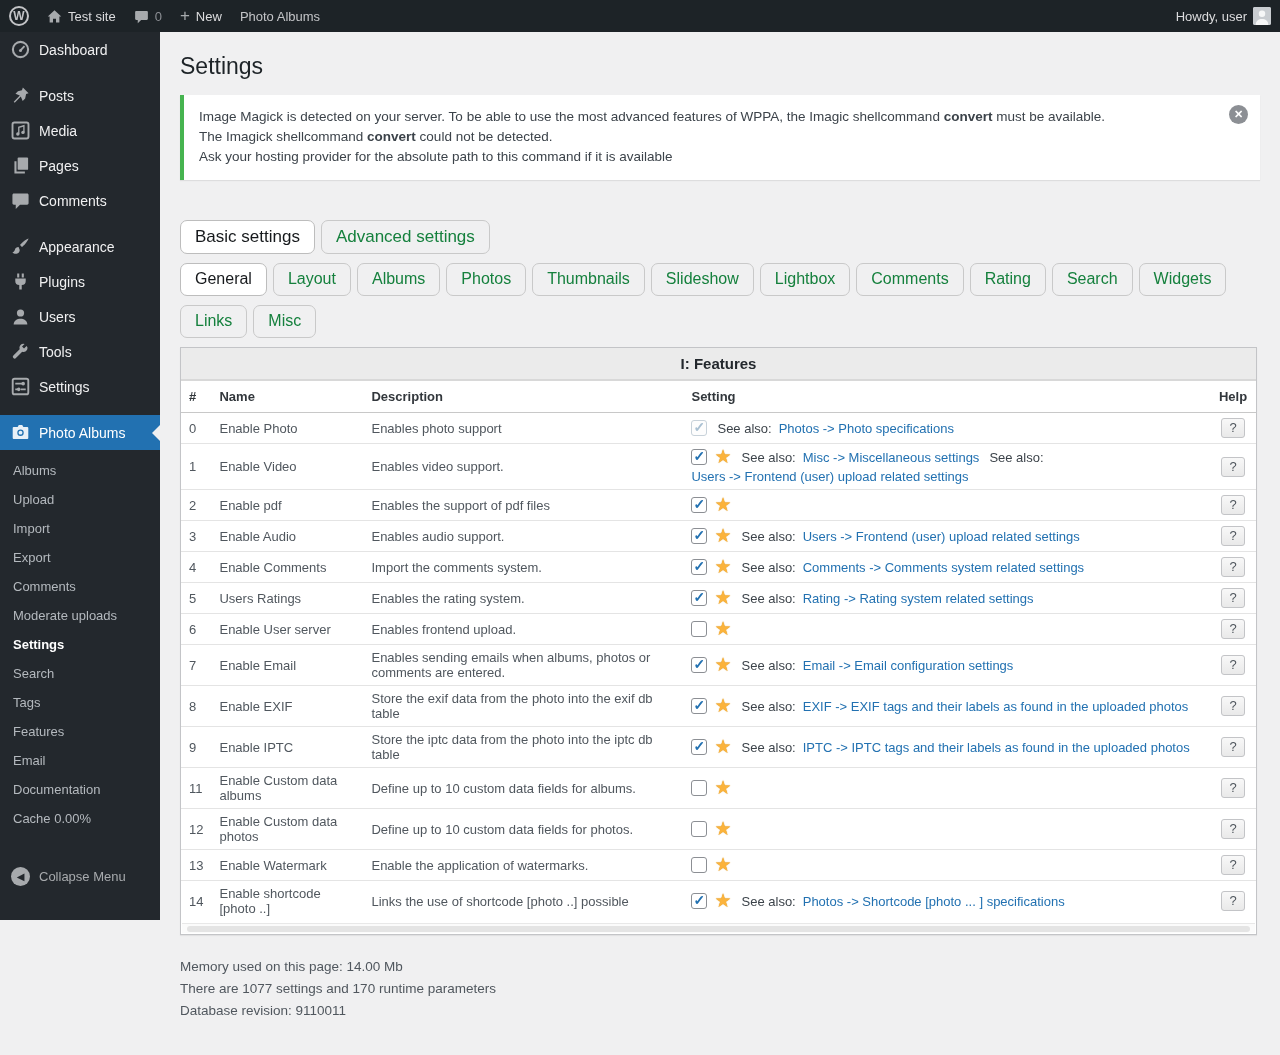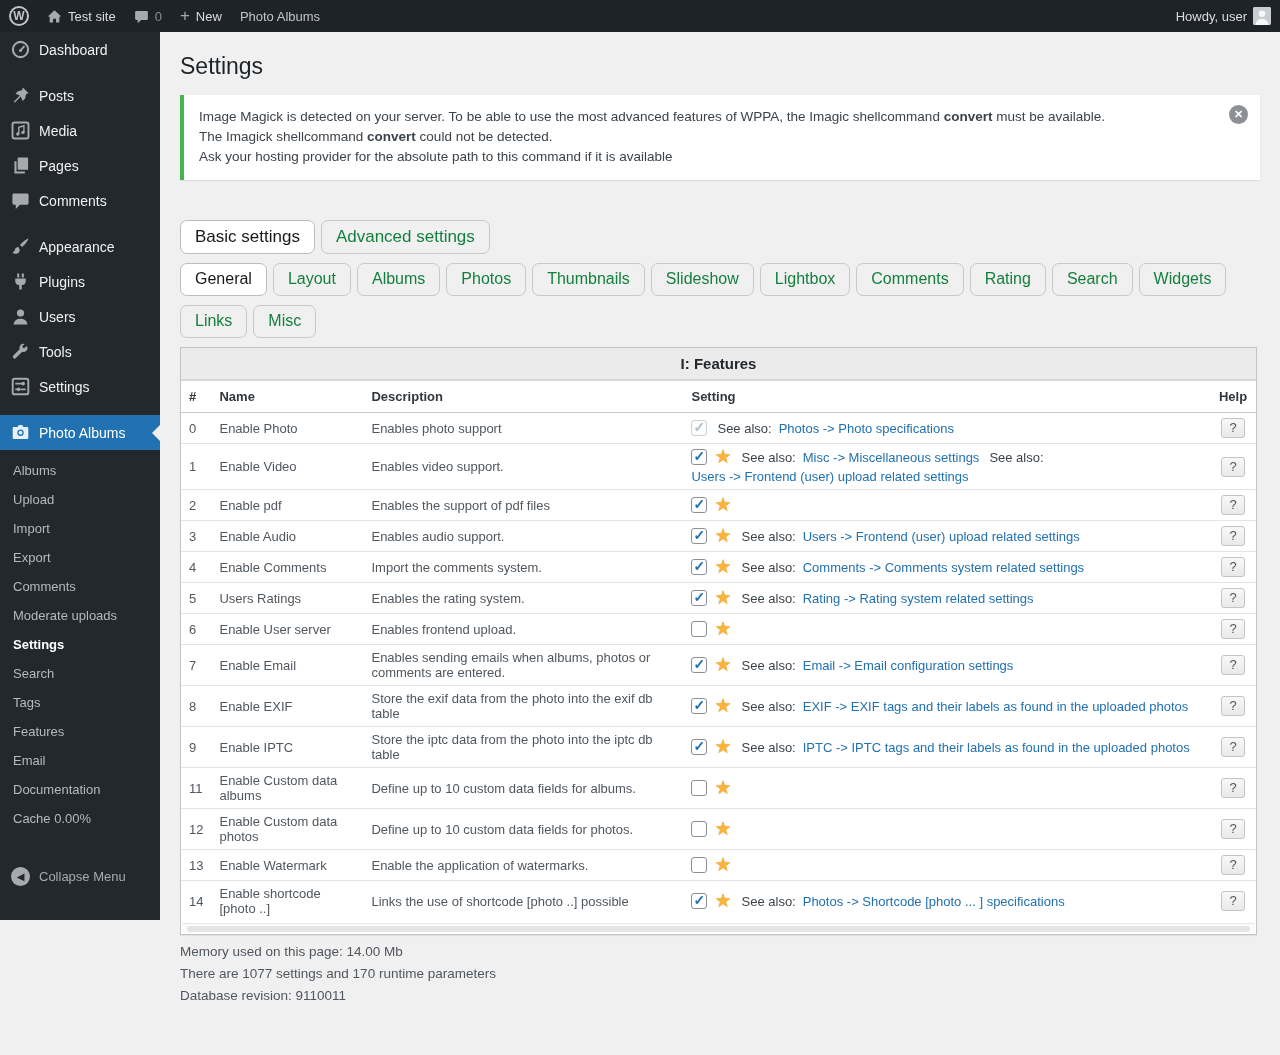--- a/index.html
+++ b/index.html
@@ -147,21 +147,21 @@
     background:linear-gradient(#f8f8f8,#e9e9e9);
     color:#50575e; font-size:13px; padding:1px 7px 2px; cursor:pointer;
     font-family:"Liberation Sans", sans-serif;
   }
   #table-scrollbar {
     height:10px; margin:2px 1px 1px; background:#fbfbfb; border-top:1px solid #e8e8e8;
     display:flex; align-items:center;
   }
   #table-scrollbar .thumb { height:6px; width:99%; margin:0 auto; background:#e4e4e4; border-radius:3px; }
 
-  #info-lines { margin-top:8px; font-size:13.5px; color:#50575e; }
+  #info-lines { margin-top:23px; font-size:13.5px; color:#50575e; }
   #info-lines div { margin-bottom:4.5px; line-height:13.5px; padding:2px 0; }
 </style>
 </head>
 <body>
 
 <div id="adminbar">
   <div class="ab-item">
     <span class="wp-logo-circle">W</span>
   </div>
   <div class="ab-item">

